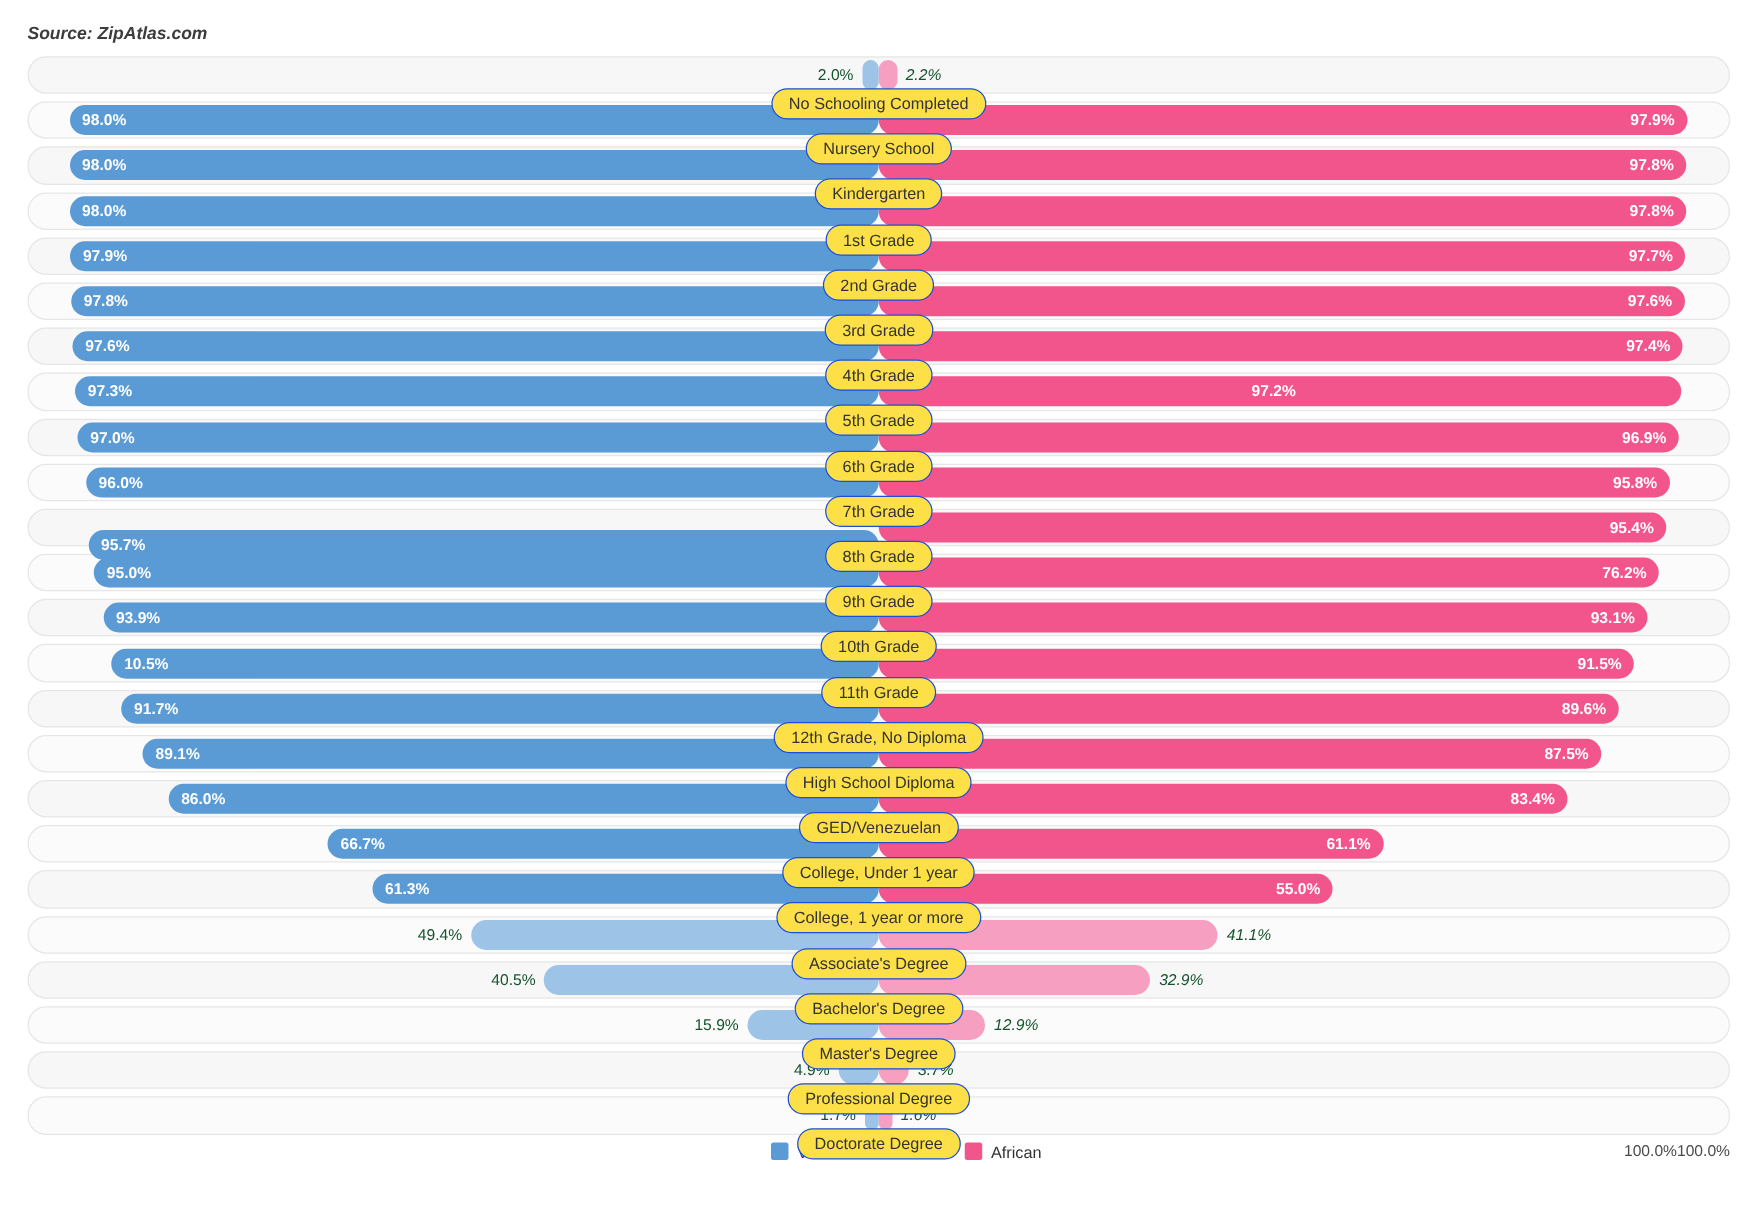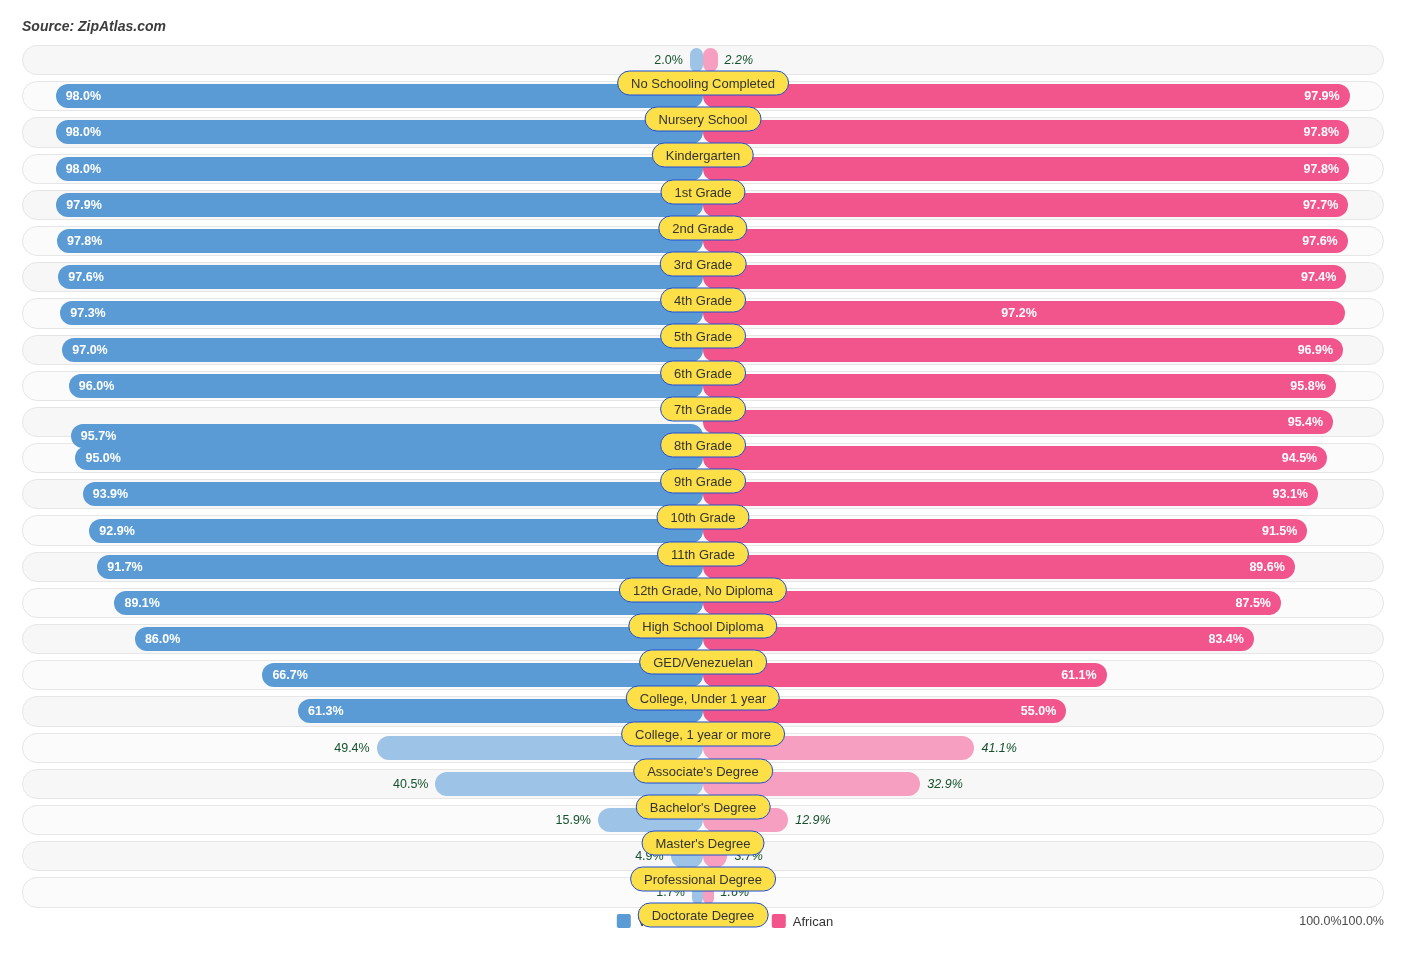--- a/index.html
+++ b/index.html
@@ -299,21 +299,21 @@
       </div>
       <div class="row alt">
         <div class="track"></div>
         <div class="half left">
           <div class="bar left" style="width: 92.15%;">
             <span class="val">95.0%</span>
           </div>
         </div>
         <div class="half right">
           <div class="bar right" style="width: 91.665%;">
-            <span class="val">94.5%</span>
+            <span class="val">76.2%</span>
           </div>
         </div>
         <div class="label">9th Grade</div>
       </div>
       <div class="row">
         <div class="track"></div>
         <div class="half left">
           <div class="bar left" style="width: 91.083%;">
             <span class="val">93.9%</span>
           </div>
@@ -322,21 +322,21 @@
           <div class="bar right" style="width: 90.307%;">
             <span class="val">93.1%</span>
           </div>
         </div>
         <div class="label">10th Grade</div>
       </div>
       <div class="row alt">
         <div class="track"></div>
         <div class="half left">
           <div class="bar left" style="width: 90.113%;">
-            <span class="val">92.9%</span>
+            <span class="val">10.5%</span>
           </div>
         </div>
         <div class="half right">
           <div class="bar right" style="width: 88.755%;">
             <span class="val">91.5%</span>
           </div>
         </div>
         <div class="label">11th Grade</div>
       </div>
       <div class="row">

